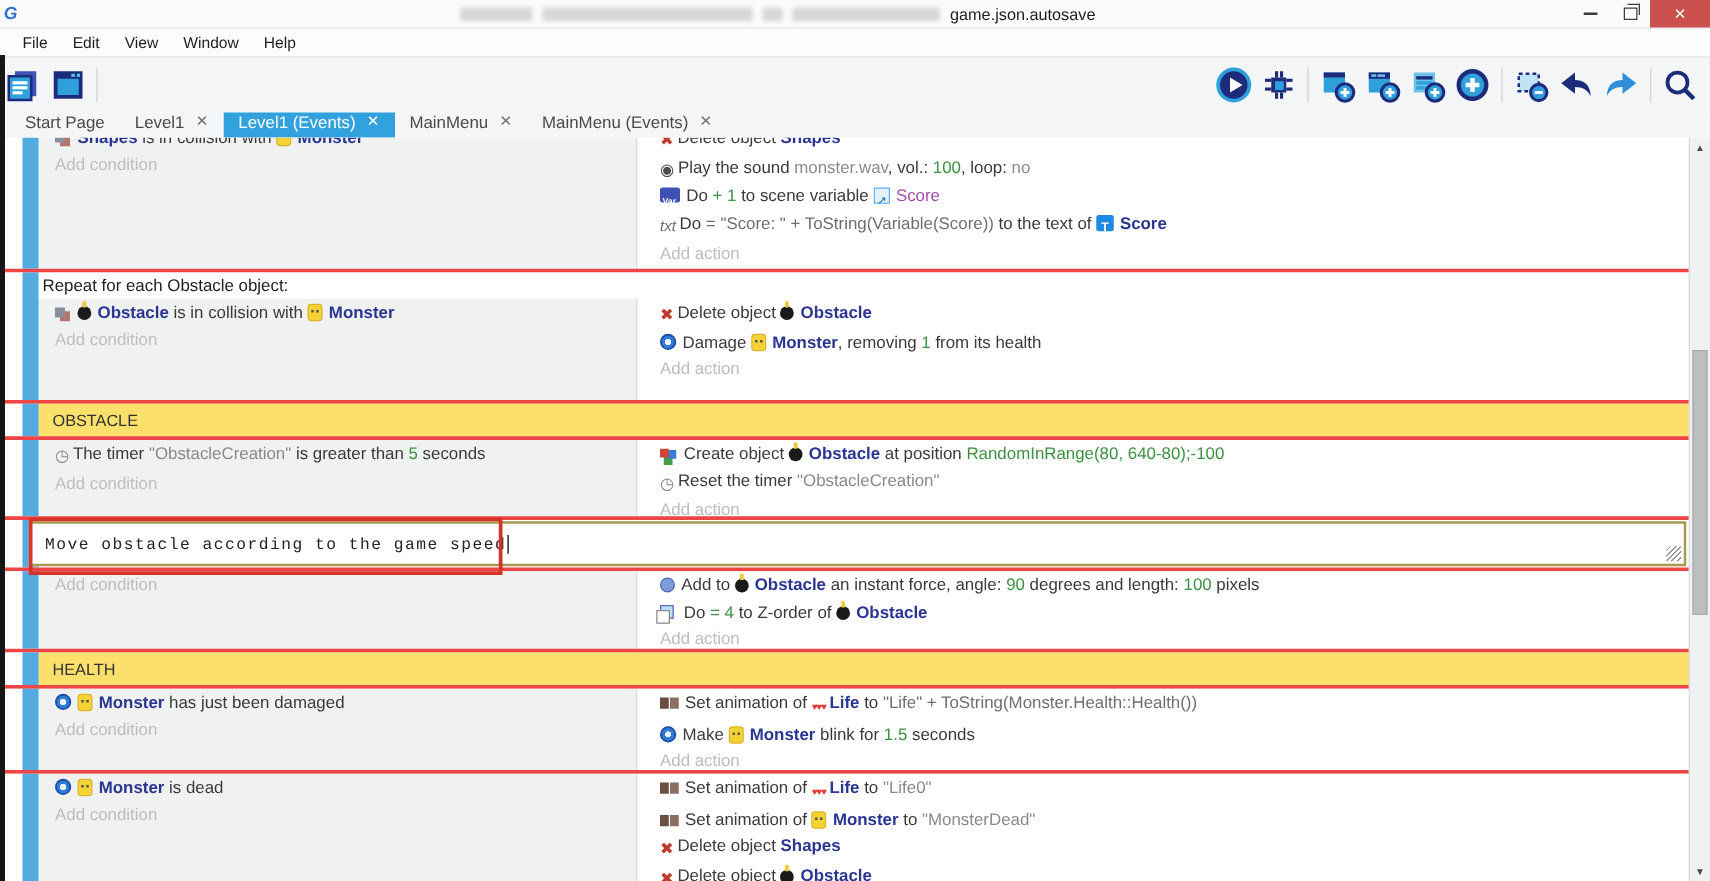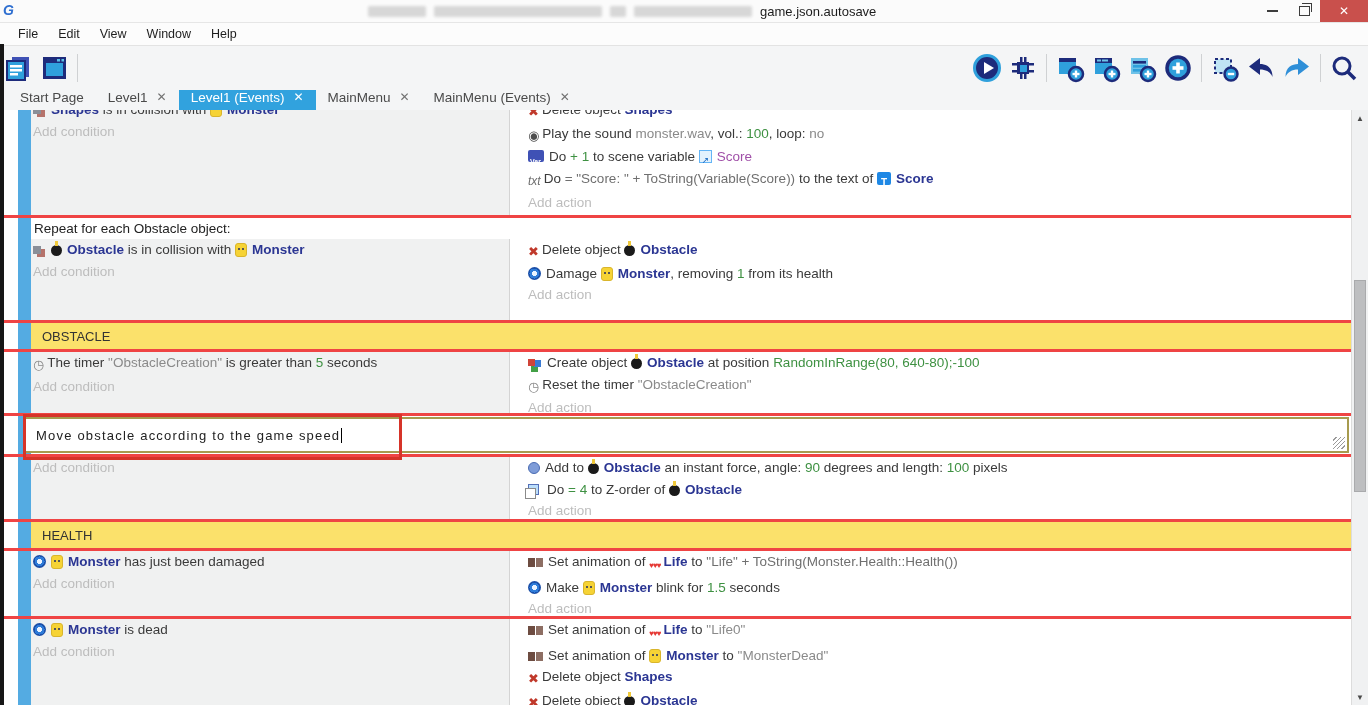--- a/index.html
+++ b/index.html
@@ -40,39 +40,39 @@
   .sheet{position:absolute;left:0;top:110px;width:1352px;bottom:0;background:#fff;overflow:hidden;}
   .leftstrip{position:absolute;left:0;top:44px;width:4px;bottom:0;background:#161616;z-index:5;}
   .blocks{position:absolute;left:4px;top:0;width:1348px;}
   .blk{position:relative;display:flex;border-top:3px solid #ef4444;box-sizing:border-box;}
   .blk.first{border-top:none;}
   .gutter{width:14px;flex:0 0 14px;background:#fff;}
   .bar{width:13px;flex:0 0 13px;background:#54abe2;}
   .blk-content{flex:1;display:flex;flex-direction:column;min-width:0;}
   .ev-header{line-height:21px;padding-left:3px;color:#222;background:#fff;white-space:nowrap;}
   .cols{display:flex;flex:1;}
-  .cond{width:479px;flex:0 0 479px;background:#f0f1f1;border-right:1px solid #d4d4d4;box-sizing:border-box;padding-left:2px;overflow:hidden;}
+  .cond{width:479px;flex:0 0 479px;background:#f0f1f1;border-right:1px solid #d4d4d4;box-sizing:border-box;padding-left:13px;overflow:hidden;}
   .acts{flex:1;background:#fff;padding-left:18px;overflow:hidden;}
   .line{line-height:21.5px;white-space:nowrap;}
   .line.clip{margin-top:-11px;}
   .ghost{color:#bdbdbd;}
   .seg-plain{color:#3a3a3a;}
   .seg-object{color:#2b3693;font-weight:bold;}
   .seg-value{color:#3e9142;}
   .seg-str{color:#8a8a8a;}
   .seg-expr{color:#6f6f6f;}
   .seg-var{color:#a050a8;}
 
   
   .comment-blk .comment-body{flex:1;background:#fbe16b;display:flex;align-items:center;padding-left:11px;color:#333;font-size:13px;}
 
   
   .edit-blk{background:#fff;}
   .edit-box{position:absolute;left:19px;top:1px;width:1326px;height:36px;background:#fff;border:2px solid #a79b4f;box-sizing:border-box;z-index:2;display:flex;align-items:center;padding-left:11px;}
-  .edit-text{font-family:Liberation Sans, sans-serif;font-size:13px;letter-spacing:1.2px;color:#222;}
+  .edit-text{font-family:Liberation Mono, monospace;font-size:13px;letter-spacing:1.2px;color:#222;}
   .caret{display:inline-block;width:1px;height:15px;background:#000;vertical-align:-2px;margin-left:1px;}
   .resize-handle{position:absolute;right:2px;bottom:2px;width:12px;height:12px;background:repeating-linear-gradient(135deg,transparent 0 2px,#9a9a9a 2px 3px);}
   .annotation{position:absolute;left:19px;top:-2px;width:379px;height:46px;border:3px solid #d63429;box-sizing:border-box;z-index:4;pointer-events:none;}
 
   
   .scrollbar{position:absolute;right:0;top:110px;width:16px;bottom:0;background:#f0f1f2;border-left:1px solid #dcdcdc;z-index:6;}
   .sb-arrow{position:absolute;left:0;width:16px;height:16px;display:flex;align-items:center;justify-content:center;color:#4a4a4a;font-size:8px;}
   .sb-thumb{position:absolute;left:2px;width:12px;background:#bdbec0;border:1px solid #a9aaac;box-sizing:border-box;}
 
   

